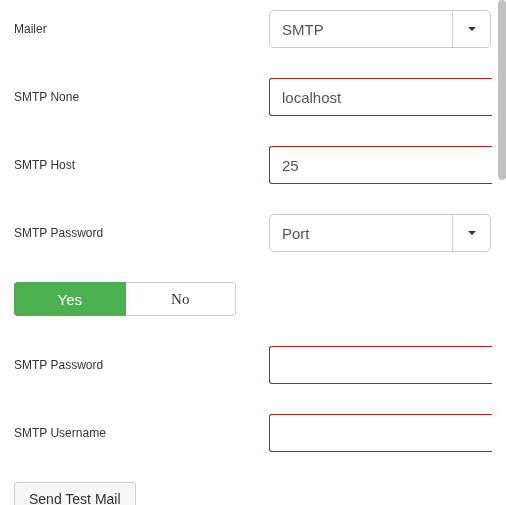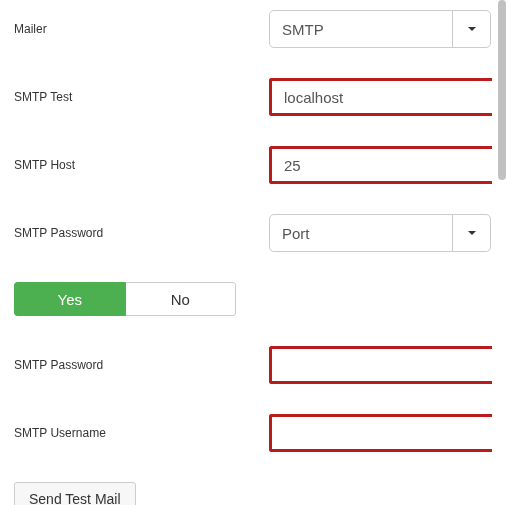--- a/index.html
+++ b/index.html
@@ -65,21 +65,21 @@
     .caret {
       width: 0;
       height: 0;
       border-left: 4px solid transparent;
       border-right: 4px solid transparent;
       border-top: 4px solid #333;
     }
     .text-input {
       width: 100%;
       height: 38px;
-      border: 3px solid #b91c1c;
+      border: 1px solid #b91c1c;
       border-radius: 3px;
       background: #fff;
       padding: 8px 12px;
       font-size: 15px;
       color: #555;
       outline: none;
     }
     .text-input-clipped {
       border-top-right-radius: 0;
       border-bottom-right-radius: 0;
@@ -109,20 +109,21 @@
       color: #fff;
     }
     .toggle-btn:first-child {
       border-top-left-radius: 3px;
       border-bottom-left-radius: 3px;
     }
     .toggle-btn:last-child {
       border-top-right-radius: 3px;
       border-bottom-right-radius: 3px;
       border-left: none;
+      font-family: Liberation Serif, serif;
     }
     .action-btn {
       display: inline-block;
       padding: 8px 14px;
       border: 1px solid #ccc;
       border-radius: 3px;
       background: #f7f7f7;
       font-size: 14px;
       color: #333;
       cursor: pointer;
@@ -160,21 +161,21 @@
           <span>SMTP</span>
           <span class="select-caret-box">
             <span class="caret"></span>
           </span>
         </button>
       </div>
     </div>
   </div>
 
   <div class="form-row">
-    <div class="form-label">SMTP Test</div>
+    <div class="form-label">SMTP None</div>
     <div class="form-control-wrap">
       <input type="text" class="text-input text-input-clipped" value="localhost" style="">
     </div>
   </div>
 
   <div class="form-row">
     <div class="form-label">SMTP Host</div>
     <div class="form-control-wrap">
       <input type="text" class="text-input text-input-clipped" value="25" style="">
     </div>

